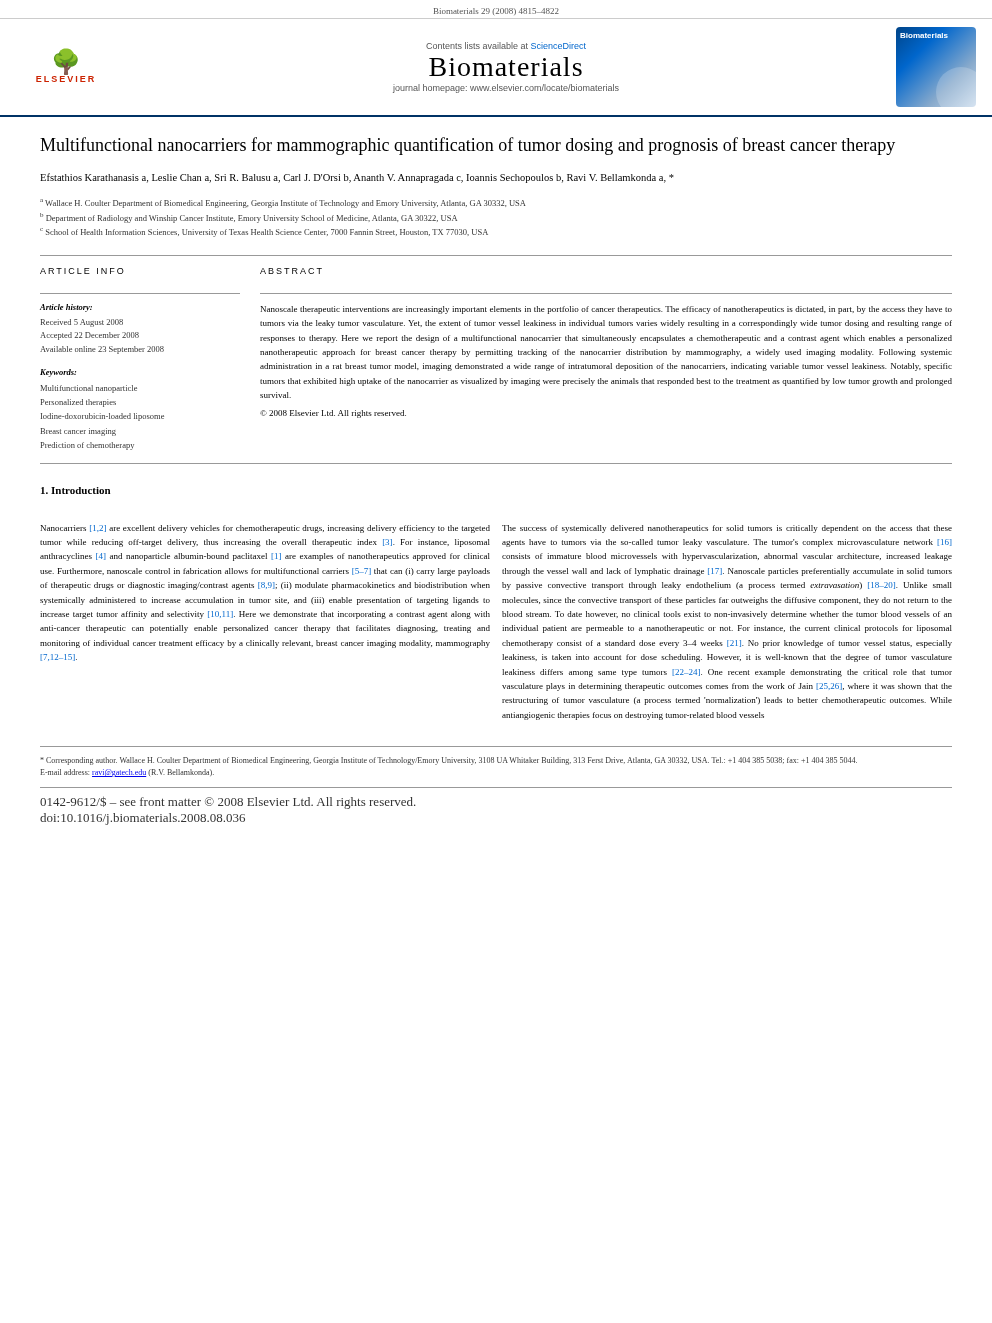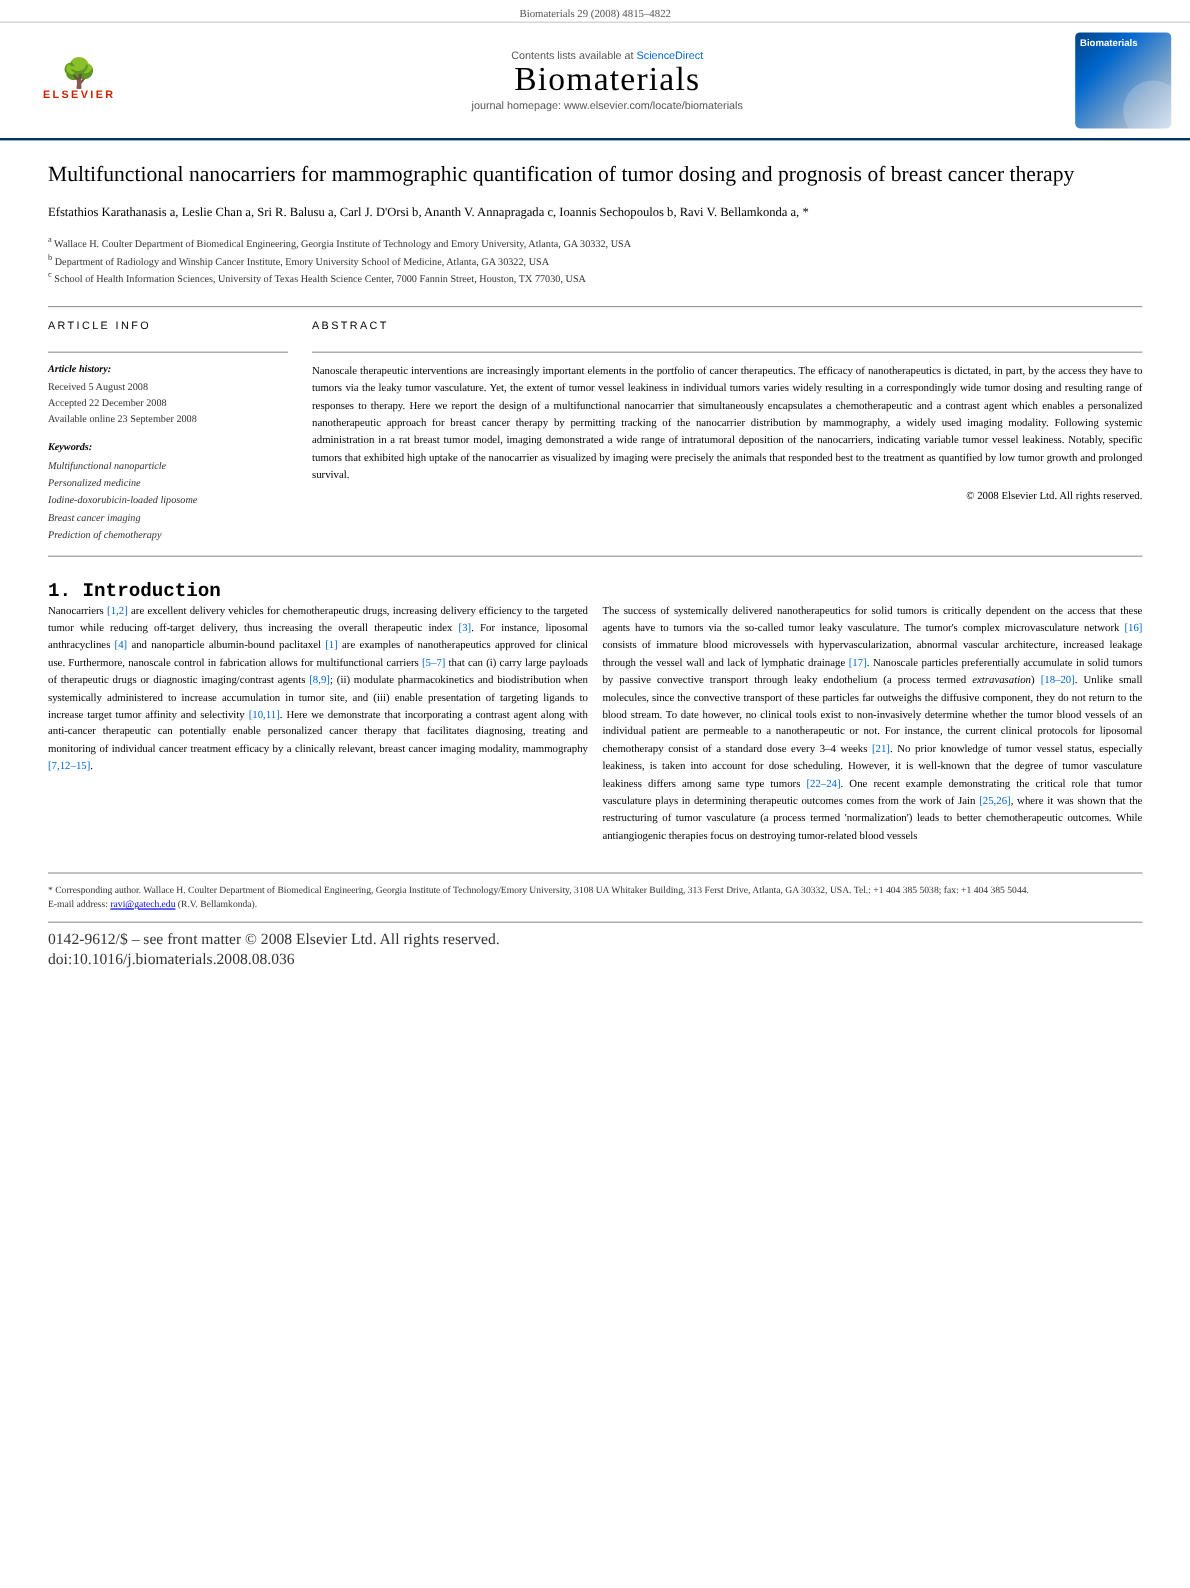--- a/index.html
+++ b/index.html
@@ -178,31 +178,29 @@
       font-style: italic;
       font-weight: bold;
       color: #000;
       margin-top: 10px;
       margin-bottom: 4px;
     }
     .keywords-list {
       font-size: 8.5px;
       color: #333;
       line-height: 1.7;
-      font-style: italic;
     }
 
     .abstract-text {
       font-size: 9px;
       color: #000;
       line-height: 1.6;
       text-align: justify;
     }
     .abstract-text .copyright {
-      text-align: right;
       display: block;
       margin-top: 4px;
     }
 
     
     .body-content {
       margin-top: 20px;
     }
 
     .body-two-col {
@@ -210,25 +208,25 @@
       gap: 12px;
     }
     .body-col-left {
       flex: 1;
     }
     .body-col-right {
       flex: 1;
     }
 
     .section-heading {
-      font-size: 16px;
-      font-weight: bold;
-      color: #000;
-      margin-bottom: 0;
-      font-family: Liberation Mono, monospace;
+      font-size: 11px;
+      font-weight: bold;
+      color: #000;
+      margin-bottom: 25px;
+      font-family: Liberation Serif, serif;
     }
 
     .body-text {
       font-size: 9px;
       color: #000;
       line-height: 1.6;
       text-align: justify;
       margin-bottom: 8px;
     }
     .body-text a, .ref-link {
@@ -309,21 +307,21 @@
       <div class="section-label">ARTICLE INFO</div>
 
       <div class="article-info-label">Article history:</div>
       <div class="article-info-item">Received 5 August 2008</div>
       <div class="article-info-item">Accepted 22 December 2008</div>
       <div class="article-info-item">Available online 23 September 2008</div>
 
       <div class="keywords-title">Keywords:</div>
       <div class="keywords-list">
         <div>Multifunctional nanoparticle</div>
-        <div>Personalized medicine</div>
+        <div>Personalized therapies</div>
         <div>Iodine-doxorubicin-loaded liposome</div>
         <div>Breast cancer imaging</div>
         <div>Prediction of chemotherapy</div>
       </div>
     </div>
 
     <div class="col-right">
       <div class="section-label">ABSTRACT</div>
       <div class="abstract-text">
         <span>Nanoscale therapeutic interventions are increasingly important elements in the portfolio of cancer therapeutics. The efficacy of nanotherapeutics is dictated, in part, by the access they have to tumors via the leaky tumor vasculature. Yet, the extent of tumor vessel leakiness in individual tumors varies widely resulting in a correspondingly wide tumor dosing and resulting range of responses to therapy. Here we report the design of a multifunctional nanocarrier that simultaneously encapsulates a chemotherapeutic and a contrast agent which enables a personalized nanotherapeutic approach for breast cancer therapy by permitting tracking of the nanocarrier distribution by mammography, a widely used imaging modality. Following systemic administration in a rat breast tumor model, imaging demonstrated a wide range of intratumoral deposition of the nanocarriers, indicating variable tumor vessel leakiness. Notably, specific tumors that exhibited high uptake of the nanocarrier as visualized by imaging were precisely the animals that responded best to the treatment as quantified by low tumor growth and prolonged survival.</span>

